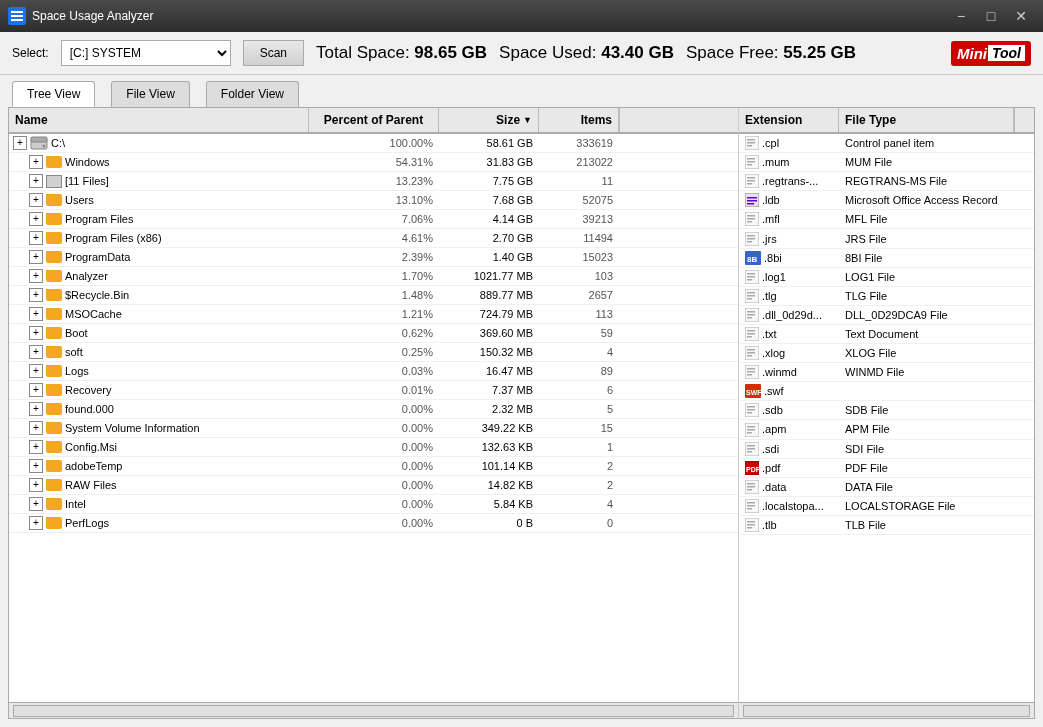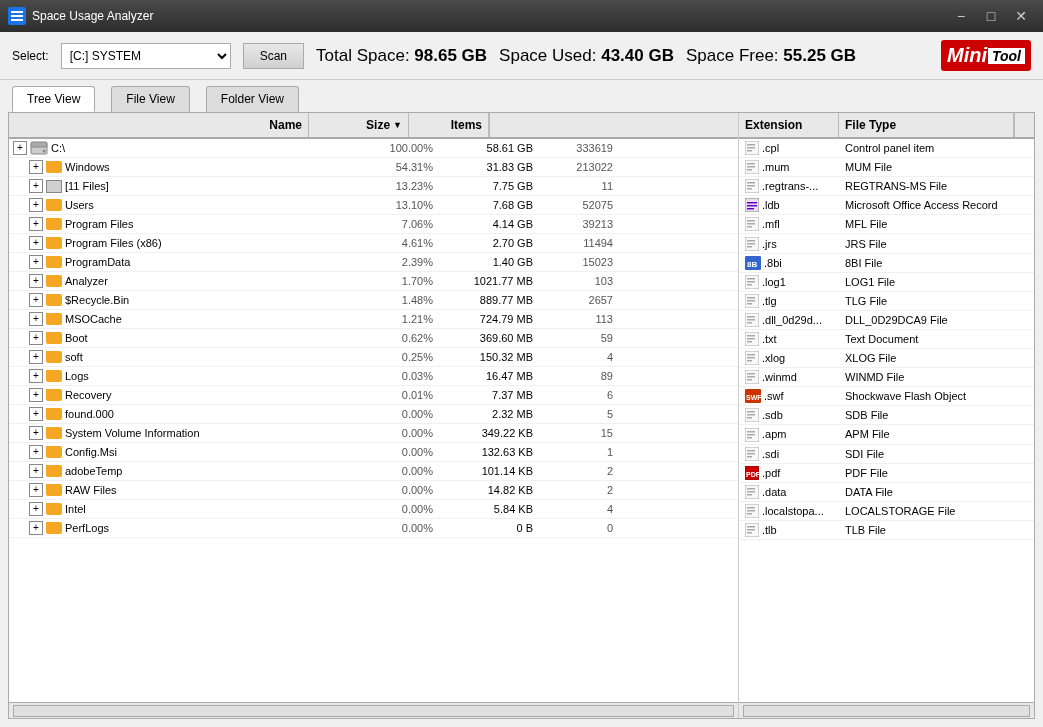--- a/index.html
+++ b/index.html
@@ -125,21 +125,21 @@
     .th {
       padding: 5px 6px;
       border-right: 1px solid #bbb;
       display: flex;
       align-items: center;
       gap: 3px;
       cursor: pointer;
       user-select: none;
     }
 
-    .col-name { width: 300px; flex-shrink: 0; justify-content: flex-end; }
+    .col-name { width: 300px; flex-shrink: 0; }
     .col-percent { width: 130px; flex-shrink: 0; text-align: center; justify-content: center; }
     .col-size { width: 100px; flex-shrink: 0; text-align: right; justify-content: flex-end; }
     .col-items { width: 80px; flex-shrink: 0; text-align: right; justify-content: flex-end; }
 
     .col-ext { width: 100px; flex-shrink: 0; }
     .col-filetype { flex: 1; }
 
     .table-body {
       flex: 1;
       overflow-y: auto;
@@ -237,39 +237,42 @@
       <span>Total Space:</span>&nbsp;<strong>98.65 GB</strong>
     </span>
     <span class="space-info">
       <span>Space Used:</span>&nbsp;<strong>43.40 GB</strong>
     </span>
     <span class="space-info">
       <span>Space Free:</span>&nbsp;<strong>55.25 GB</strong>
     </span>
     <div style="margin-left:auto; display:flex; align-items:center;">
       <div style="background:#cc0000; padding:4px 6px; border-radius:3px; display:flex; align-items:center; gap:0;">
-        <span style="color:#fff; font-weight:bold; font-size:20px; font-style:italic;">Mini</span>
+        <span style="color:#fff; font-weight:bold; font-size:15px; font-style:italic;">Mini</span>
         <span style="background:#fff; color:#000; font-weight:bold; font-size:14px; font-style:italic; padding:0 4px; margin-left:1px;">Tool</span>
       </div>
     </div>
   </div>
 
   <div class="tabs">
     <div class="tab active">Tree View</div>
     <div class="tab">File View</div>
     <div class="tab">Folder View</div>
   </div>
 
   <div class="content-area">
 
     <div class="left-panel">
 
       <div class="table-header">
         <div class="th col-name">
           <span>Name</span>
+        </div>
+        <div class="th col-percent">
+          <span>Percent of Parent</span>
         </div>
         <div class="th col-size">
           <span>Size</span>
           <span class="sort-indicator">▼</span>
         </div>
         <div class="th col-items">
           <span>Items</span>
         </div>
         <div class="scrollbar-placeholder"></div>
       </div>
@@ -664,21 +667,20 @@
             <div class="cell cell-filetype">WINMD File</div>
           </div>
           <div class="ext-row">
             <div class="cell cell-ext">
               <span><svg width="16" height="14" style="vertical-align:middle;margin-right:3px">
                   <rect width="16" height="14" rx="1" fill="#cc3300"></rect>
                   <text x="1" y="11" font-size="7" fill="#fff" font-weight="bold">SWF</text>
                 </svg></span>
               <span>.swf</span>
             </div>
-            <div class="cell cell-filetype">Shockwave Flash Object</div>
           </div>
           <div class="ext-row">
             <div class="cell cell-ext">
               <span><svg width="14" height="14" style="vertical-align:middle;margin-right:3px">
                   <rect width="14" height="14" rx="1" fill="#f8f8f8" stroke="#aaa" stroke-width="1"></rect>
                   <rect x="2" y="3" width="8" height="1.5" fill="#aaa"></rect>
                   <rect x="2" y="6" width="8" height="1.5" fill="#aaa"></rect>
                   <rect x="2" y="9" width="5" height="1.5" fill="#aaa"></rect>
                 </svg></span>
               <span>.sdb</span>

